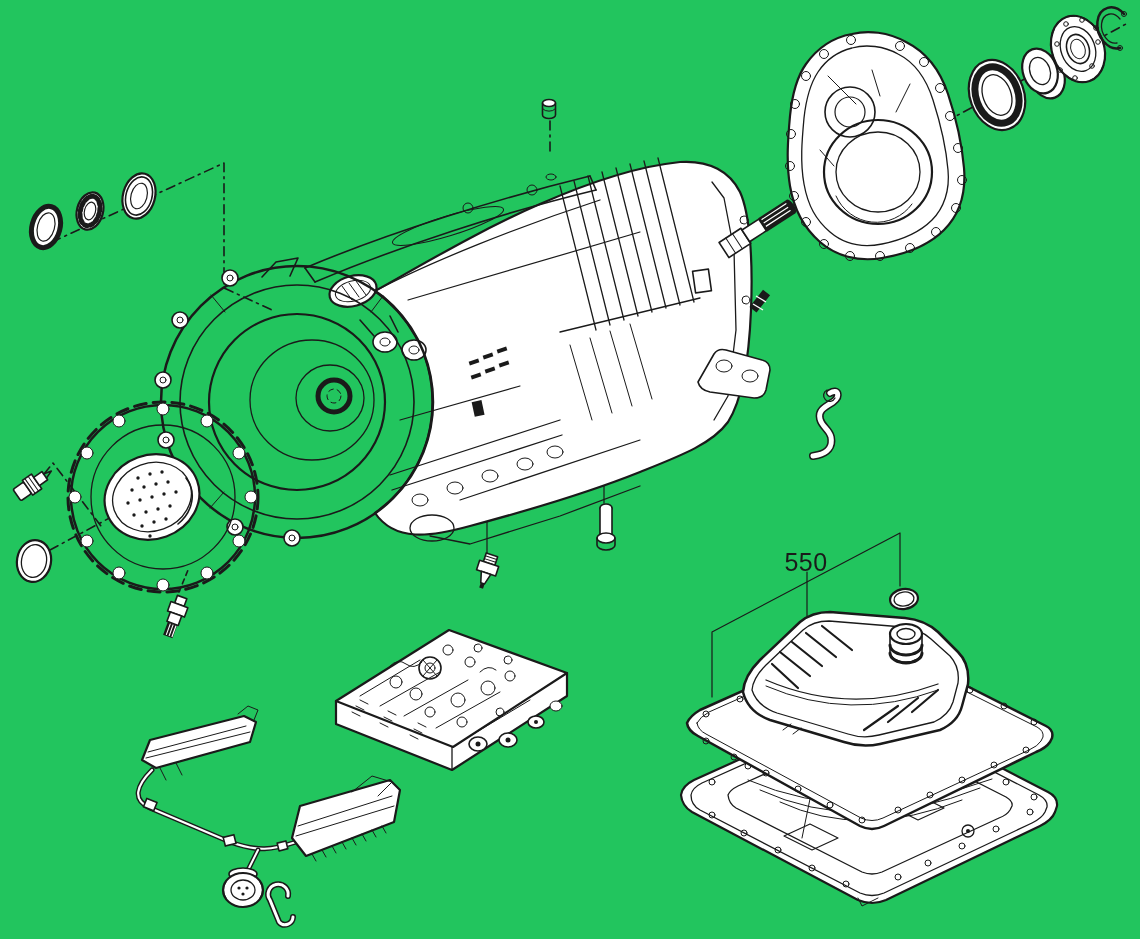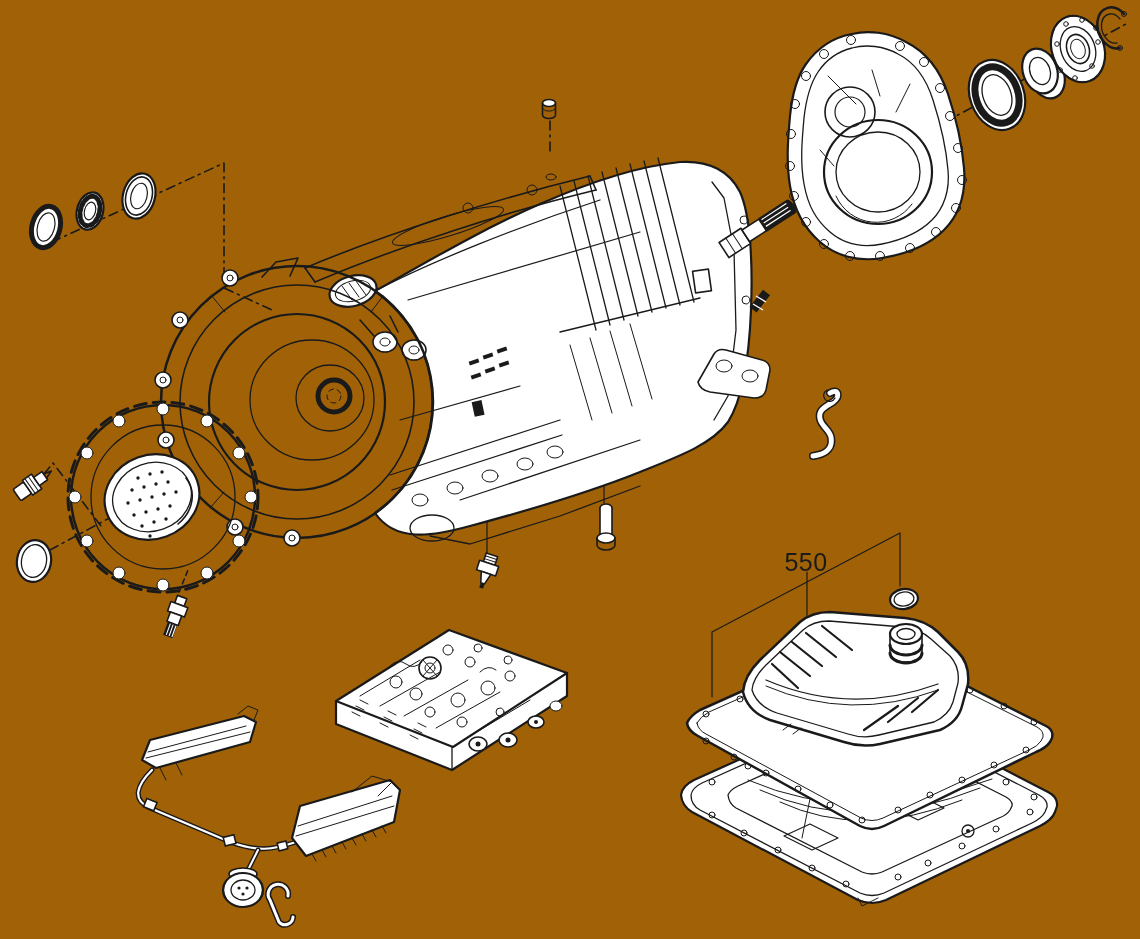--- a/index.html
+++ b/index.html
@@ -1,16 +1,16 @@
 <!DOCTYPE html>
 <html><head>
 <meta charset="utf-8">
 <style>
   html,body{margin:0;padding:0;background:#ffffff;}
-  #stage{position:relative;width:1140px;height:939px;background:#a16207;overflow:hidden;
+  #stage{position:relative;width:1140px;height:939px;background:#22c55e;overflow:hidden;
          font-family:"Liberation Sans", sans-serif;}
   svg{display:block}
   .s  {fill:none;stroke:#1a1a1a;stroke-width:1.6;stroke-linecap:round;stroke-linejoin:round}
   .w1 {stroke-width:1}
   .w12{stroke-width:1.2}
   .w13{stroke-width:1.3}
   .w2 {stroke-width:2.2}
   .w25{stroke-width:2.5}
   .w3 {stroke-width:3}
   .w5 {stroke-width:5}

